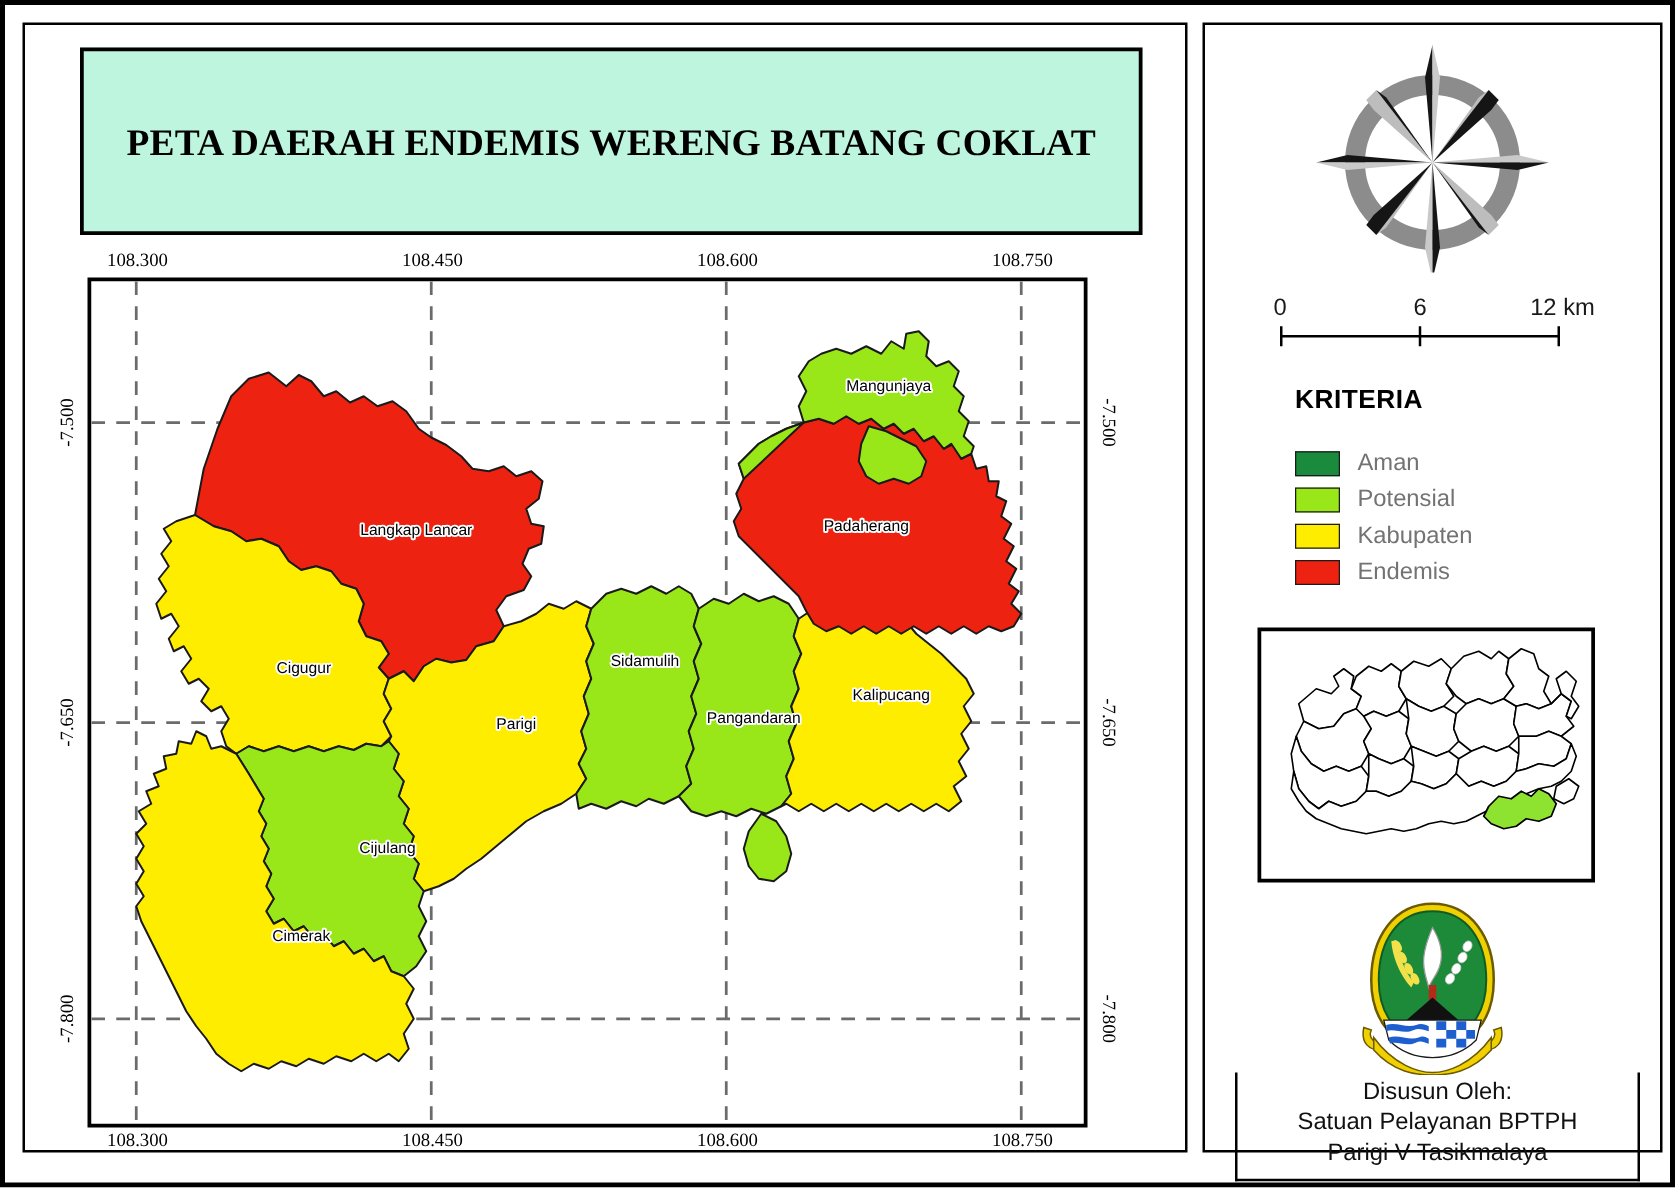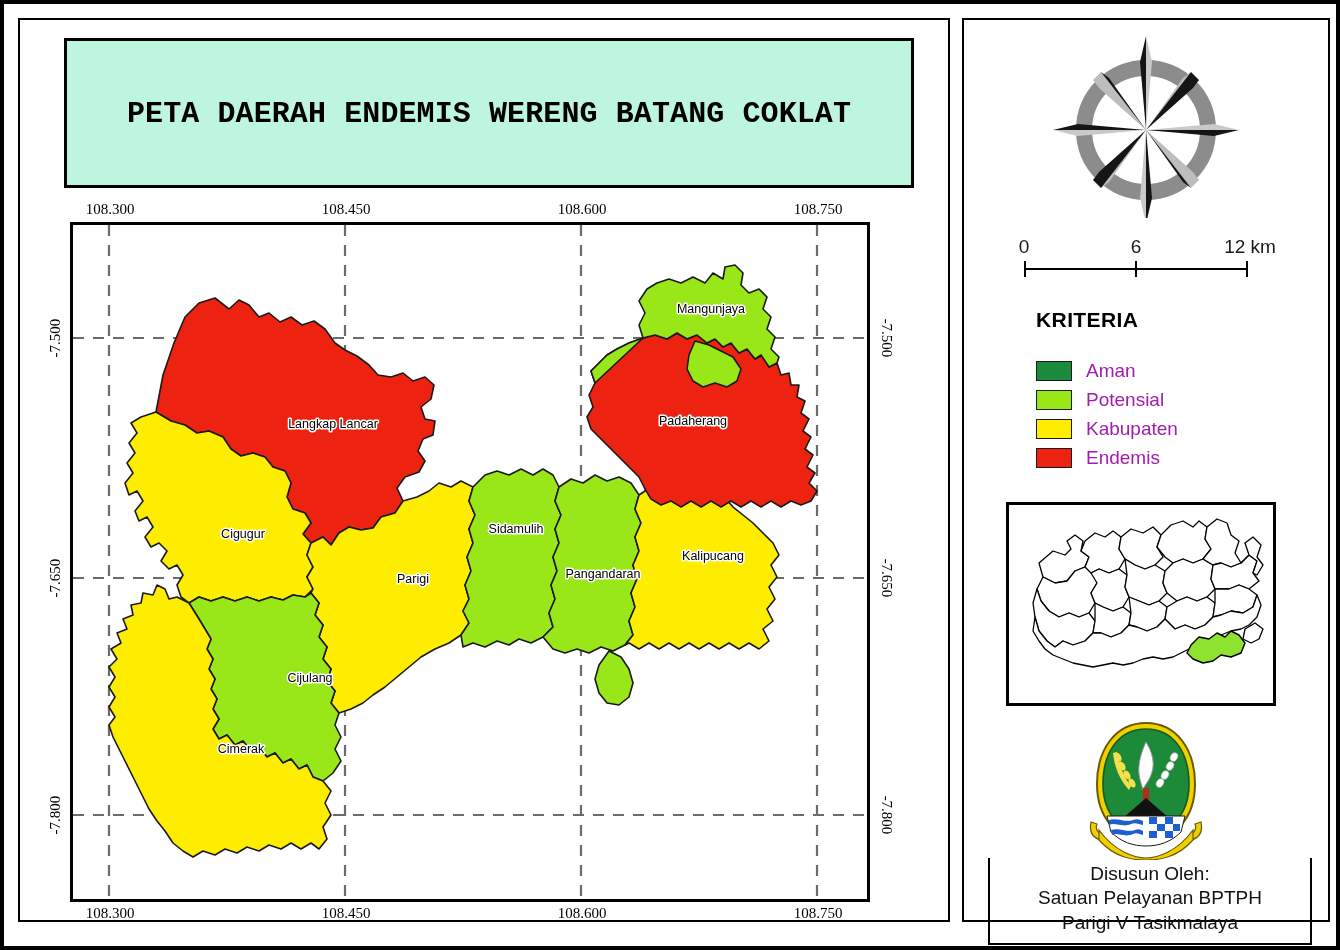--- a/index.html
+++ b/index.html
@@ -30,21 +30,21 @@
     position: absolute;
     left: 44px; top: 18px;
     width: 850px; height: 150px;
     background: #bdf5de;
     border: 3px solid #000000;
     display: flex; flex-direction: column;
     align-items: center; justify-content: center;
     padding-top: 4px;
   }
   #title-box .t-line {
-    font-family: Liberation Mono, monospace;
+    font-family: Liberation Serif, serif;
     font-weight: bold;
     color: #000000;
     line-height: 1.12;
     text-align: left;
     white-space: nowrap;
   }
   .t1 { font-size: 30px; letter-spacing: .1px; }
   .t2 { font-size: 27px; }
   .t3 { font-size: 25px; }
 
@@ -118,21 +118,21 @@
   }
   #scale-line { position: relative; height: 18px; margin-top: 2px; }
   #scale-line .bar { position: absolute; left: 6px; top: 8px; width: 224px; height: 2px; background: #000; }
   #scale-line .st { position: absolute; top: 1px; width: 2px; height: 16px; background: #000; }
 
   
   #legend { position: absolute; left: 72px; top: 288px; }
   #legend-title { font-size: 21px; font-weight: bold; color: #000; margin-bottom: 28px; letter-spacing: .4px; }
   .legend-row { display: flex; align-items: center; margin-bottom: 7px; }
   .legend-swatch { width: 36px; height: 20px; border: 1.5px solid #1b1b1b; margin-right: 14px; }
-  .legend-label { font-size: 19px; color: #a21caf; }
+  .legend-label { font-size: 19px; color: #737373; }
 
   
   #inset {
     position: absolute;
     left: 42px; top: 482px;
     width: 270px; height: 204px;
     border: 3px solid #000000;
     background: #ffffff;
   }
   #inset svg { display: block; }

